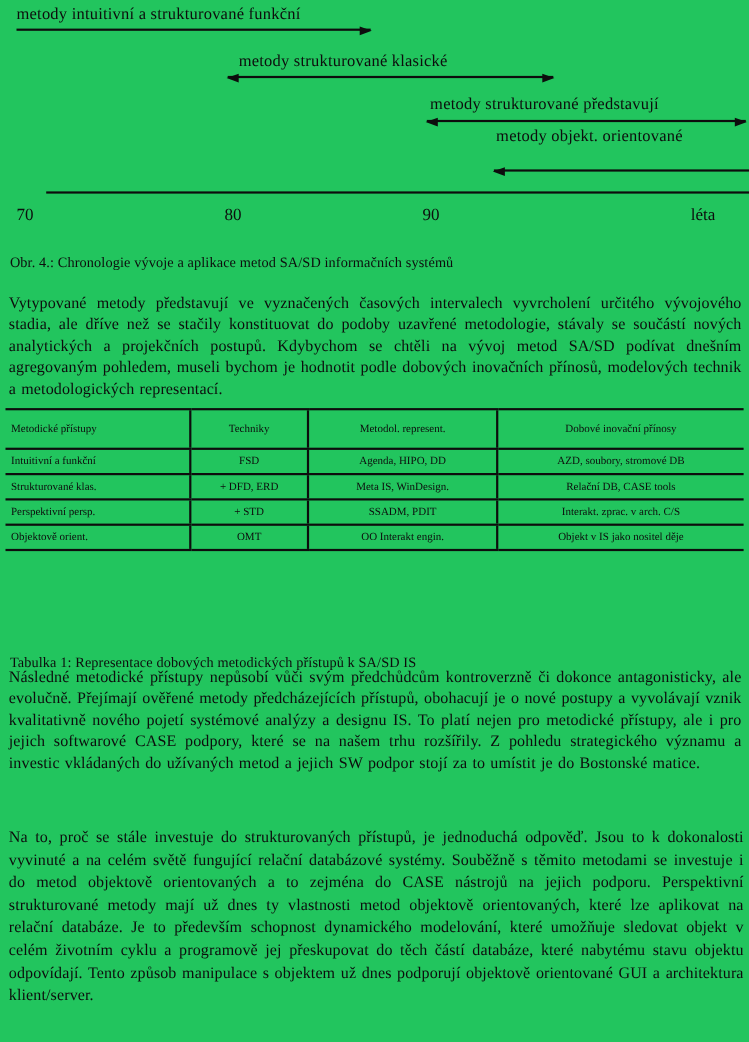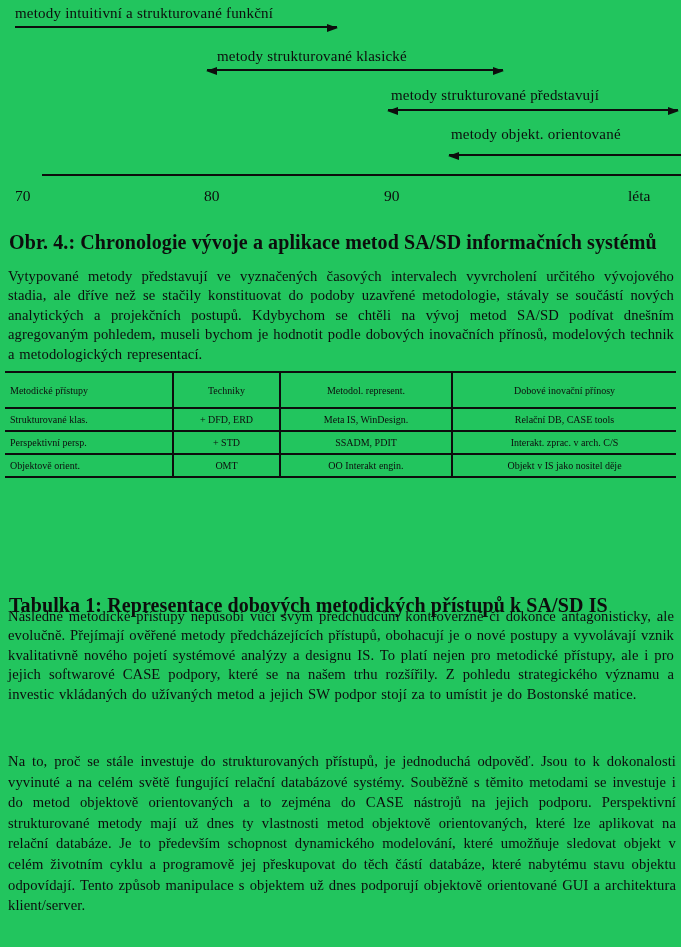--- a/index.html
+++ b/index.html
@@ -23,24 +23,23 @@
   }
   .tl-line { position: absolute; height: 0; border-top: 2px solid #0d0d0d; }
   .ah { position: absolute; width: 0; height: 0; top: -4px; }
   .ah-r { right: -1px; border-left: 11px solid #0d0d0d; border-top: 4px solid transparent; border-bottom: 4px solid transparent; }
   .ah-l { left: -1px; border-right: 11px solid #0d0d0d; border-top: 4px solid transparent; border-bottom: 4px solid transparent; }
   .axis-label { position: absolute; font-size: 15.5px; white-space: nowrap; }
 
   
   .caption {
     position: absolute;
-    font-size: 20px;
+    font-size: 13px;
     white-space: nowrap;
     letter-spacing: 0.1px;
-    font-weight: bold;
   }
   .para {
     position: absolute;
     font-size: 14.6px;
     line-height: 19.4px;
     text-align: justify;
     letter-spacing: 0.1px;
     word-spacing: 1px;
   }
   .para-wide { line-height: 20.6px; }
@@ -82,21 +81,21 @@
       <span class="ah ah-l"></span>
       <span class="ah ah-r"></span>
     </div>
 
     <span class="tl-label" style="left:391px; top:87px;">metody strukturované představují</span>
     <div class="tl-line" style="left:388px; top:109px; width:290px;">
       <span class="ah ah-l"></span>
       <span class="ah ah-r"></span>
     </div>
 
-    <span class="tl-label" style="left:451px; top:126px;">metody objekt. orientované</span>
+    <span class="tl-label" style="left:451px; top:116px;">metody objekt. orientované</span>
     <div class="tl-line" style="left:449px; top:154px; width:232px;">
       <span class="ah ah-l"></span>
     </div>
 
     <div class="tl-line" style="left:42px; top:174px; width:639px;"></div>
     <span class="axis-label" style="left:15px; top:187px;">70</span>
     <span class="axis-label" style="left:204px; top:187px;">80</span>
     <span class="axis-label" style="left:384px; top:187px;">90</span>
     <span class="axis-label" style="left:628px; top:187px;">léta</span>
   </div>
@@ -116,20 +115,26 @@
       <thead>
         <tr>
           <th class="c-left">Metodické přístupy</th>
           <th>Techniky</th>
           <th>Metodol. represent.</th>
           <th>Dobové inovační přínosy</th>
         </tr>
       </thead>
       <tbody>
         <tr>
+          <td class="c-left">Intuitivní a funkční</td>
+          <td>FSD</td>
+          <td>Agenda, HIPO, DD</td>
+          <td>AZD, soubory, stromové DB</td>
+        </tr>
+        <tr>
           <td class="c-left">Strukturované klas.</td>
           <td>+ DFD, ERD</td>
           <td>Meta IS, WinDesign.</td>
           <td>Relační DB, CASE tools</td>
         </tr>
         <tr>
           <td class="c-left">Perspektivní persp.</td>
           <td>+ STD</td>
           <td>SSADM, PDIT</td>
           <td>Interakt. zprac. v arch. C/S</td>

